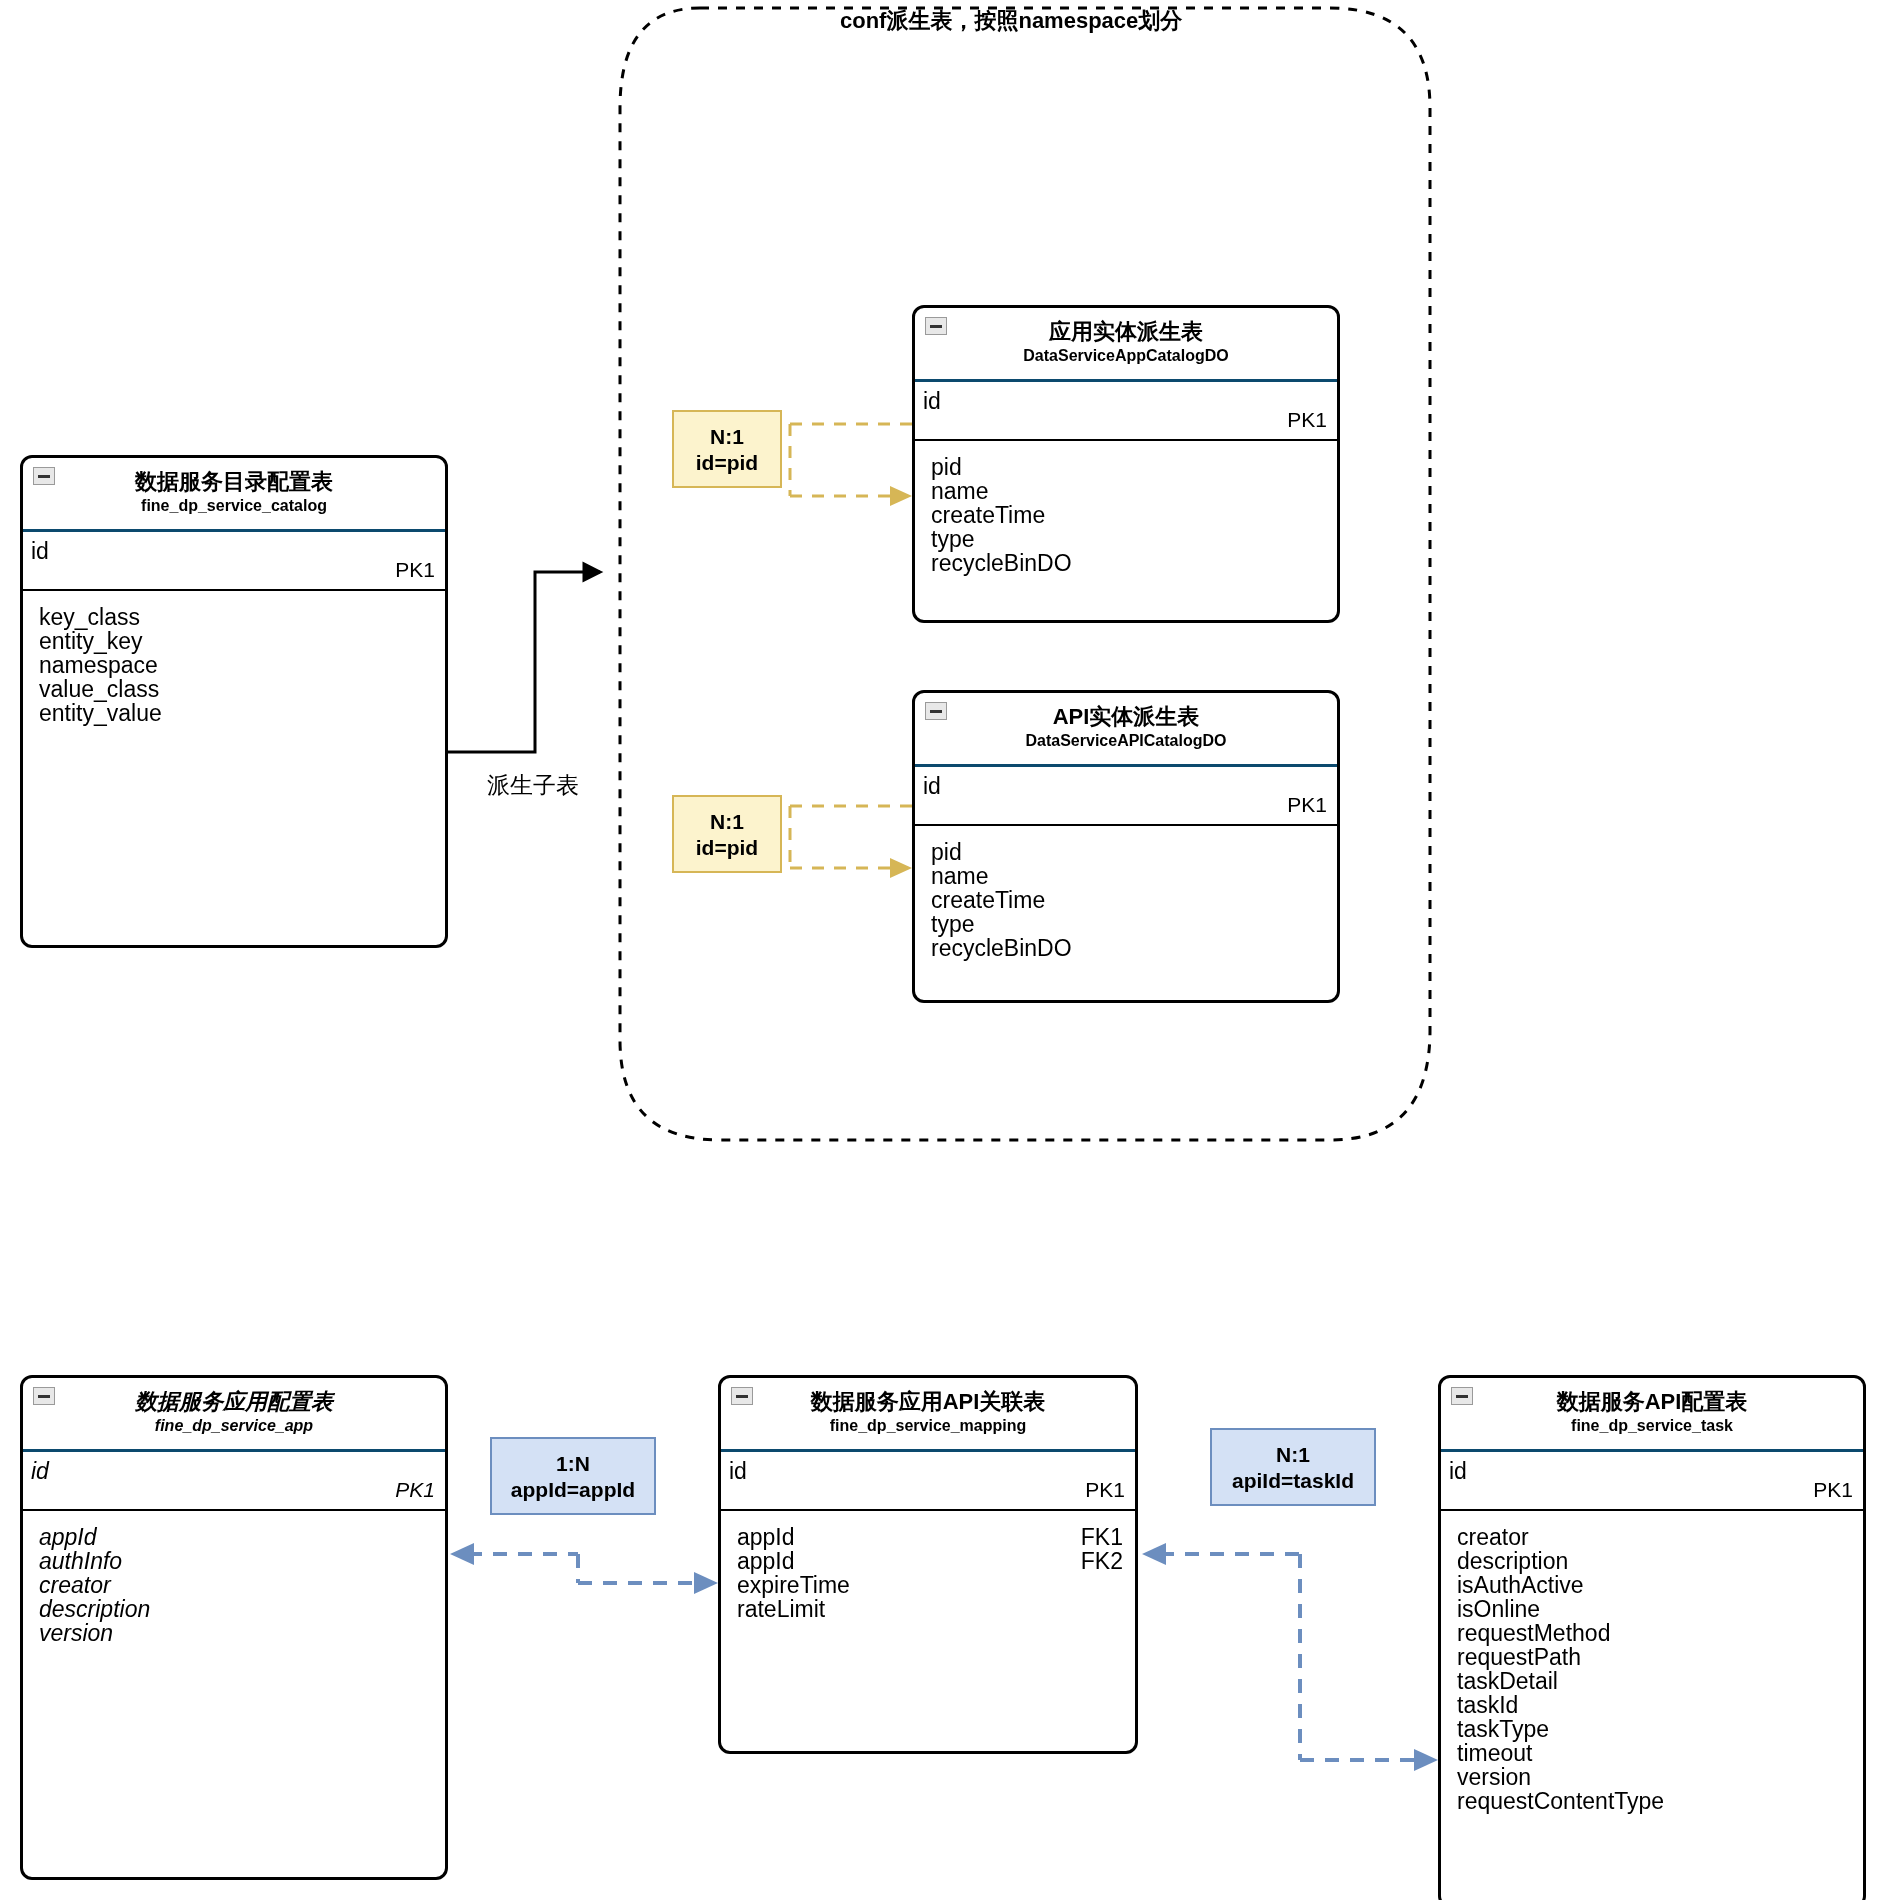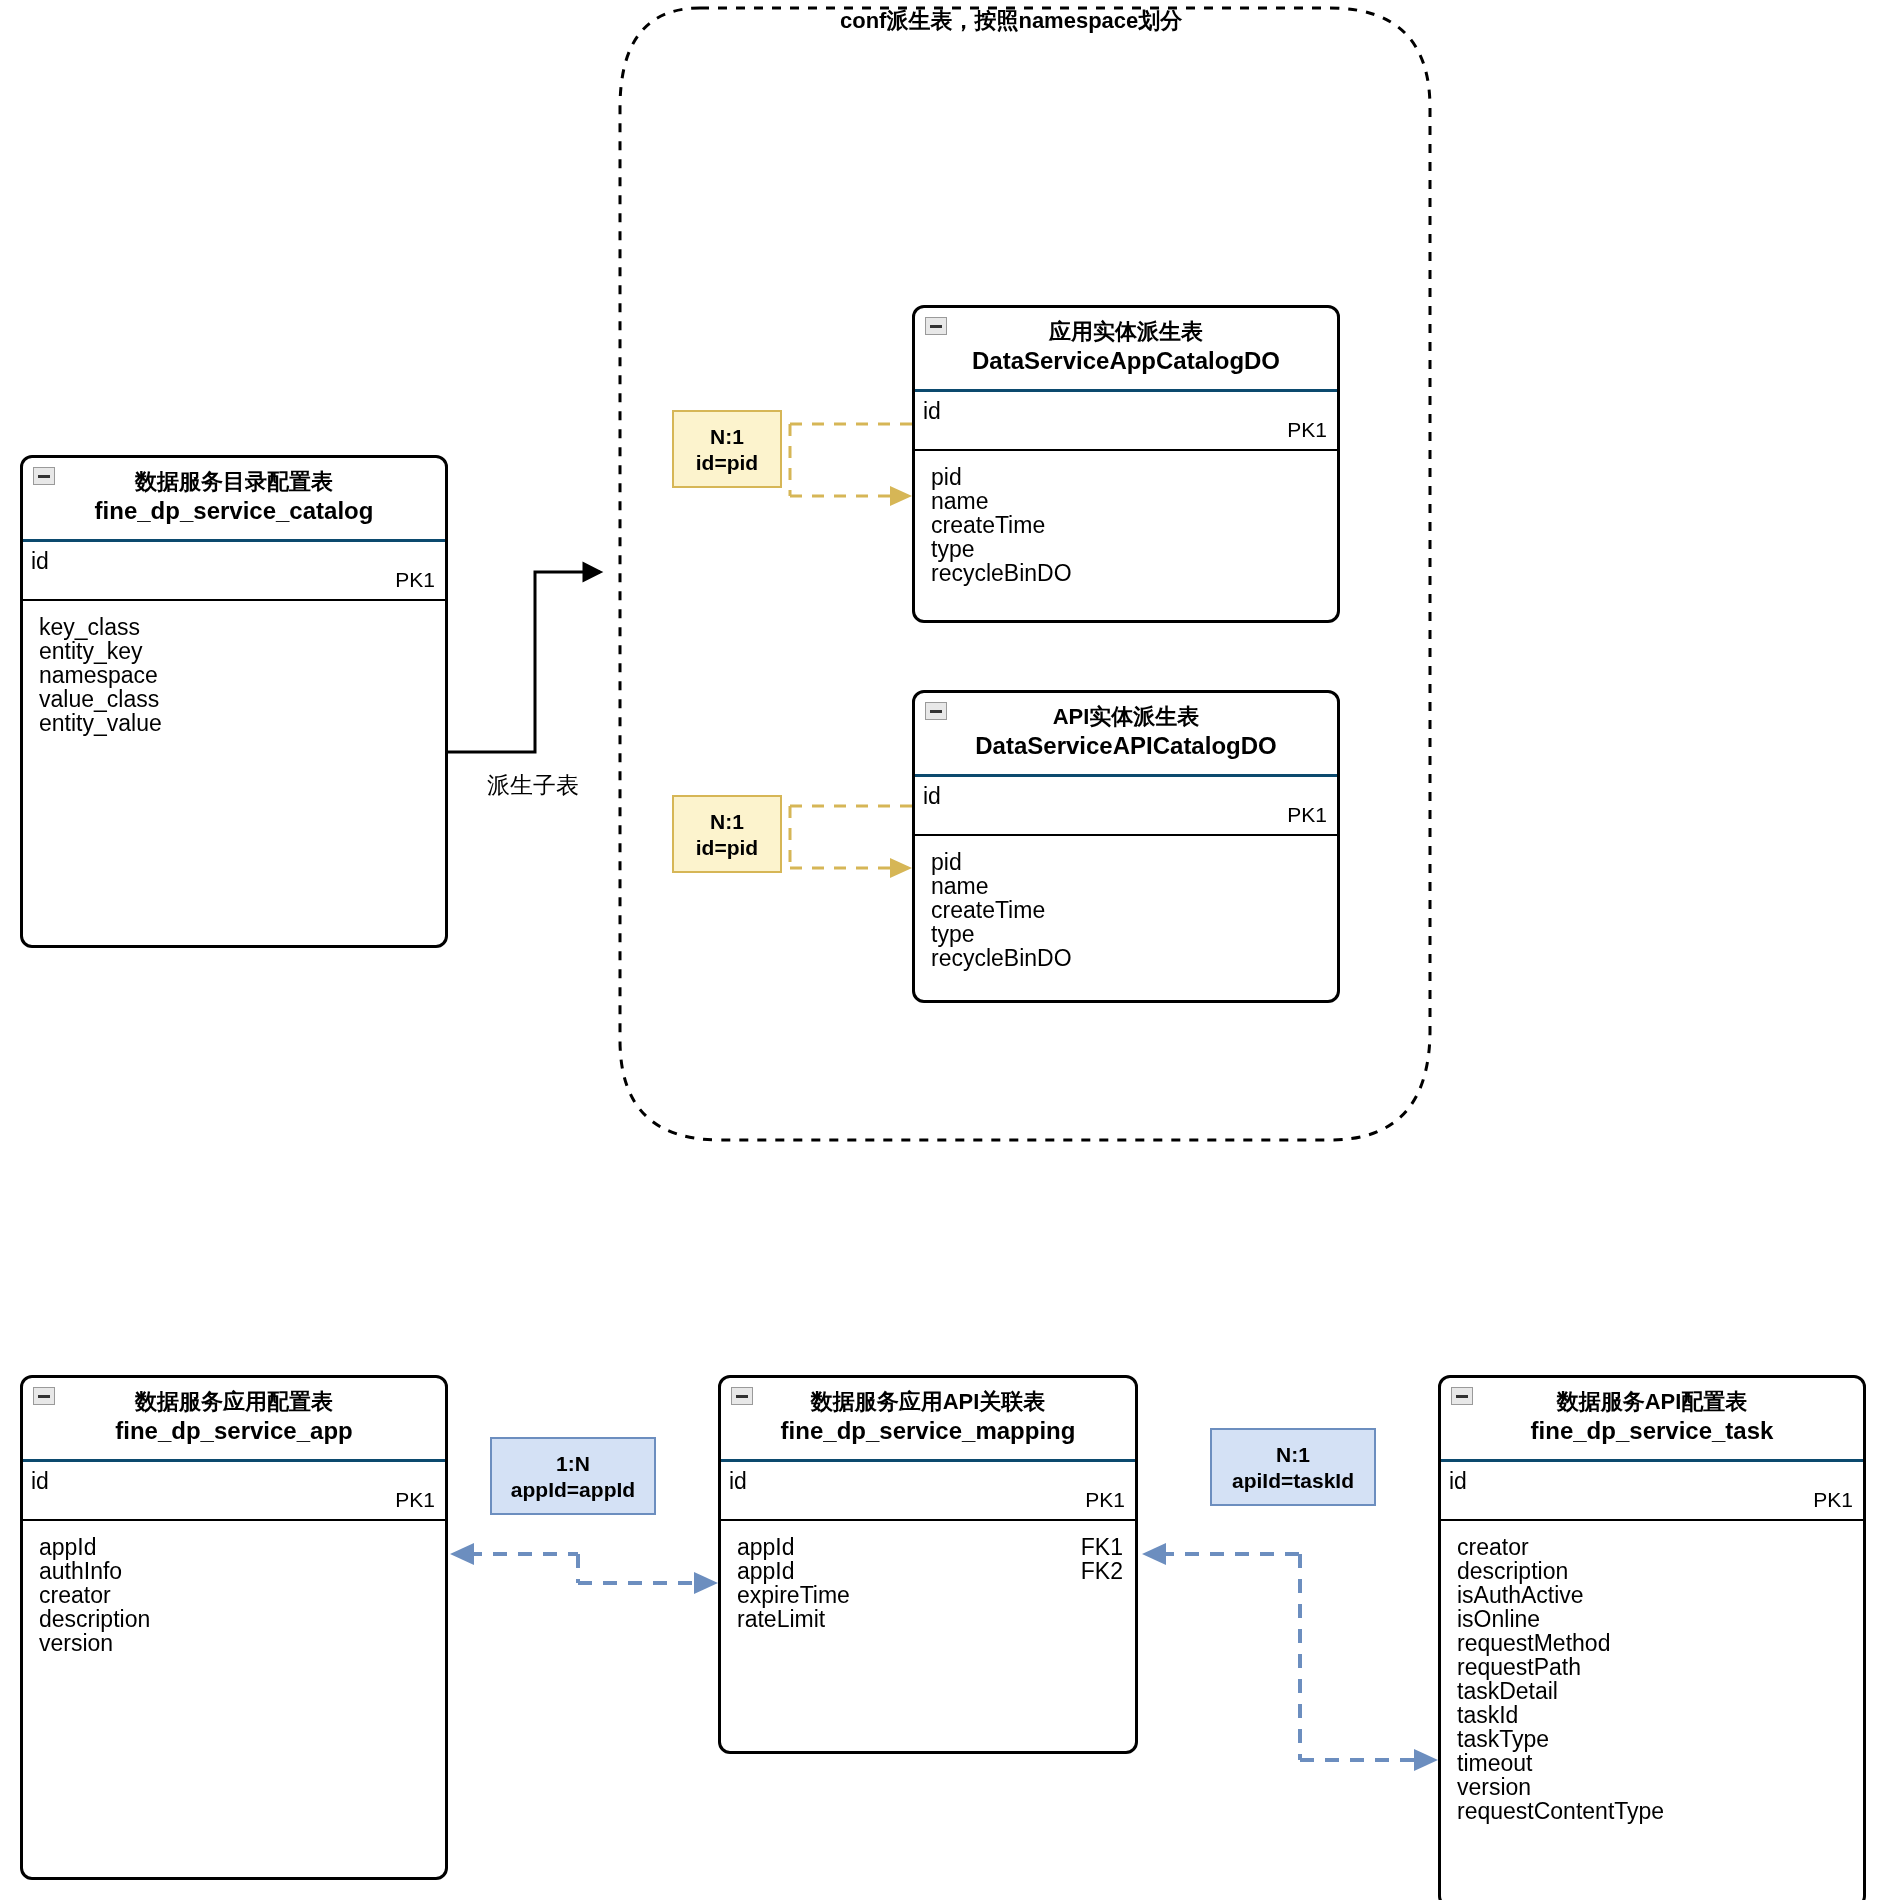--- a/index.html
+++ b/index.html
@@ -5,21 +5,21 @@
   html,body{margin:0;padding:0;background:#ffffff;}
   body{width:1884px;height:1900px;position:relative;
        font-family:"Liberation Sans","DejaVu Sans",sans-serif;color:#000;}
   .canvas{position:absolute;inset:0;width:1884px;height:1900px;}
   svg.layer{position:absolute;left:0;top:0;width:1884px;height:1900px;pointer-events:none;}
 
   
   .entity{position:absolute;background:#fff;border:3px solid #000;border-radius:12px;box-sizing:border-box;}
   .ent-head{position:relative;text-align:center;font-weight:bold;padding:10px 8px 12px 8px;line-height:1.28;}
   .ent-head .cn{font-size:22px;display:block;}
-  .ent-head .en{font-size:24px;display:block;}
+  .ent-head .en{font-size:16px;display:block;}
   .collapse-icon{position:absolute;left:10px;top:9px;width:22px;height:18px;
       background:#e8e8e8;border:1px solid #9a9a9a;box-sizing:border-box;}
   .collapse-icon:after{content:"";position:absolute;left:4px;top:7px;width:12px;height:3px;background:#333;}
   .ent-pk{border-top:3px solid #0c4a6e;border-bottom:2px solid #000;position:relative;
       height:62px;box-sizing:border-box;}
   .ent-pk .fname{position:absolute;left:8px;top:6px;font-size:23px;}
   .ent-pk .ftag{position:absolute;right:10px;top:26px;font-size:21px;}
   .ent-body{padding:14px 8px 8px 16px;}
   .frow{position:relative;height:24px;font-size:23px;line-height:24px;}
   .frow .fname{position:absolute;left:0;top:0;}
@@ -164,21 +164,21 @@
   <div class="badge yellow" style="left:672px;top:410px;width:110px;height:78px;">
     <div>N:1</div>
     <div>id=pid</div>
   </div>
 
   <div class="badge yellow" style="left:672px;top:795px;width:110px;height:78px;">
     <div>N:1</div>
     <div>id=pid</div>
   </div>
 
-  <div class="entity" style="left:20px;top:1375px;width:428px;height:505px;">
+  <div class="entity" style="left:20px;top:1375px;width:428px;height:505px;font-style:italic;">
     <div class="ent-head">
       <span class="collapse-icon"></span>
       <span class="cn">数据服务应用配置表</span>
       <span class="en">fine_dp_service_app</span>
     </div>
     <div class="ent-pk">
       <span class="fname">id</span>
       <span class="ftag">PK1</span>
     </div>
     <div class="ent-body">

